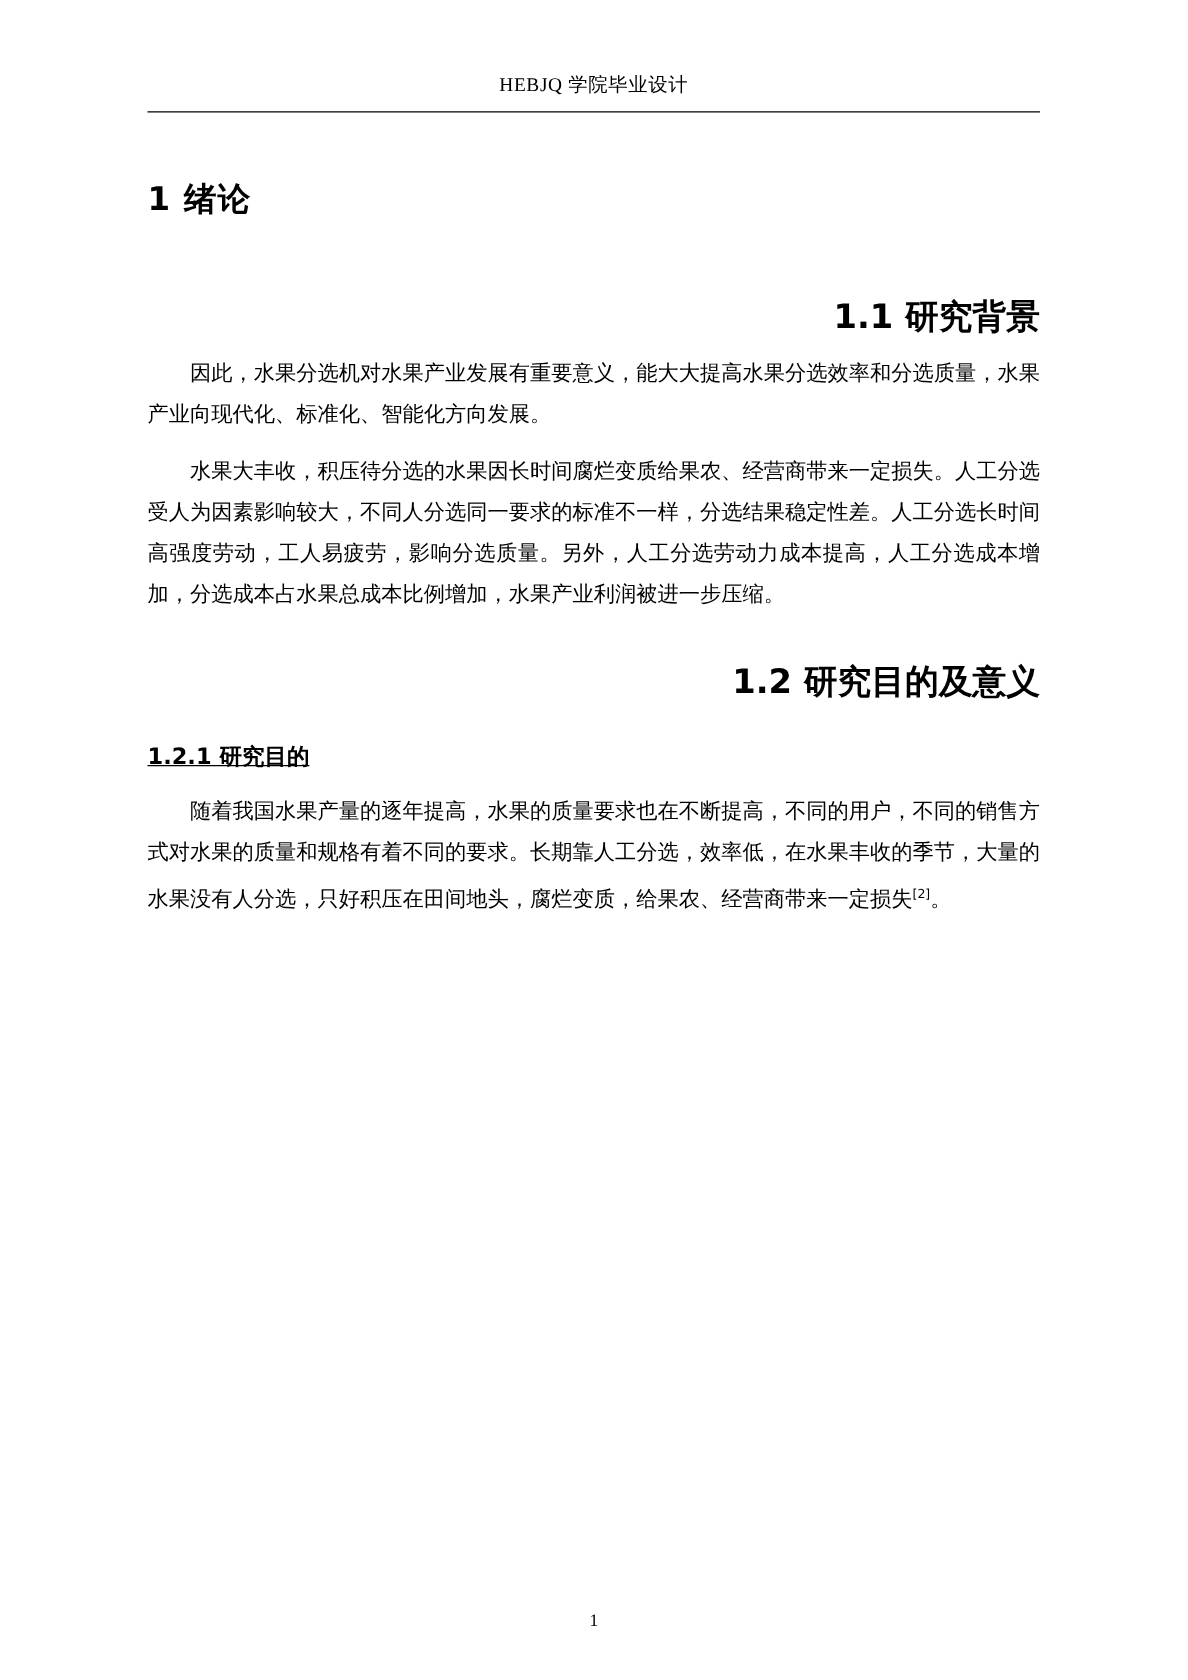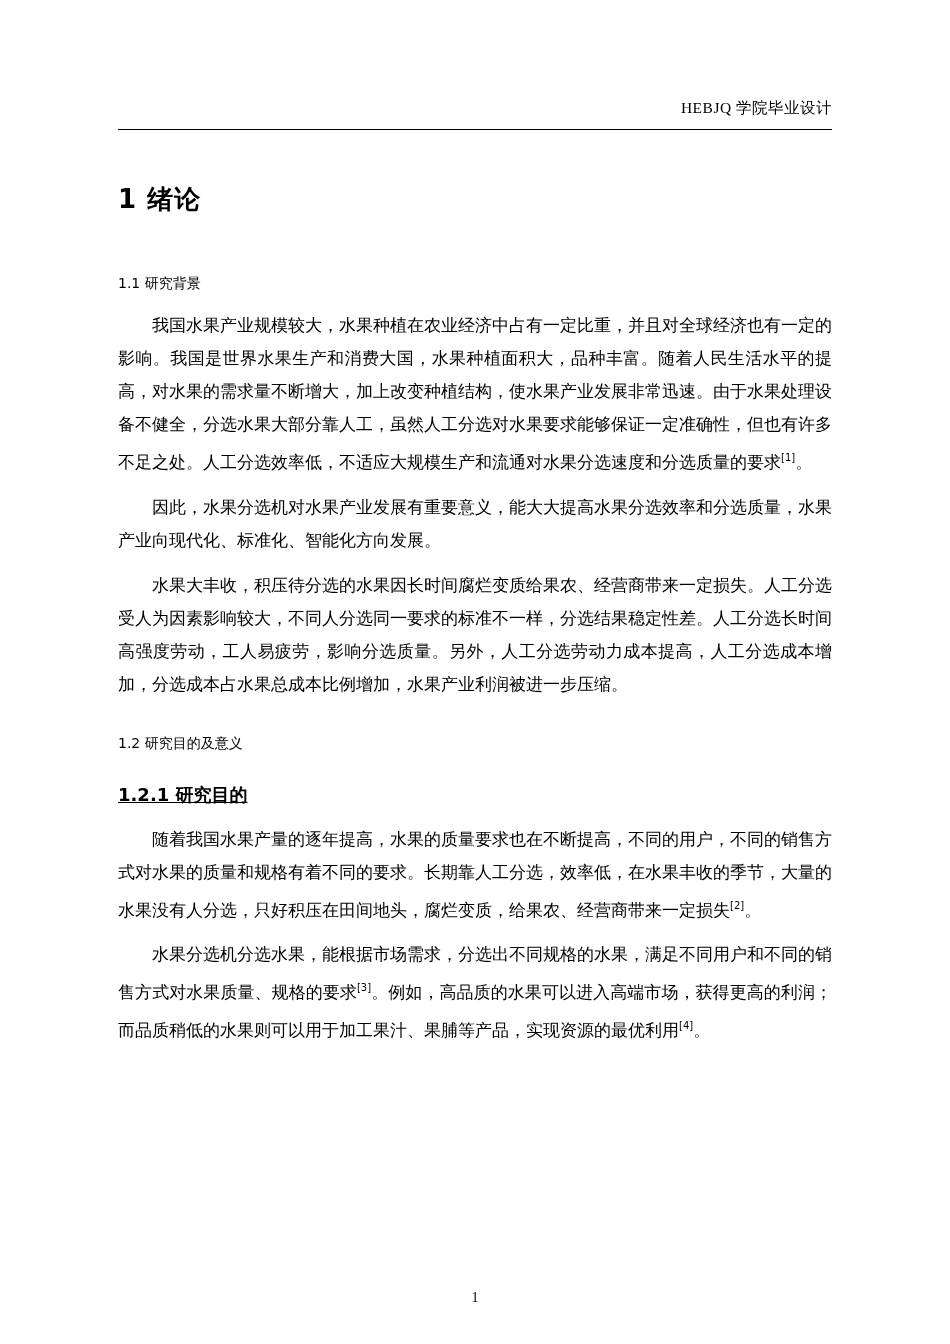--- a/index.html
+++ b/index.html
@@ -17,22 +17,22 @@
   }
   .page {
     position: absolute;
     left: 0; top: 0;
     width: 950px;
     height: 1344px;
     box-sizing: border-box;
     padding: 0 118px;
   }
   .header {
-    margin-top: 98px;
-    text-align: right;
+    margin-top: 58px;
+    text-align: center;
     font-size: 15.5px;
     font-family: "Liberation Serif", "DejaVu Serif", serif;
     letter-spacing: 0.5px;
     padding-bottom: 10px;
   }
   .header-rule {
     border: 0;
     border-top: 1.2px solid #000;
     margin: 0 0 0 0;
     width: 100%;
@@ -41,24 +41,25 @@
     margin-top: 52px;
   }
   h1.chapter {
     font-size: 26px;
     font-weight: bold;
     margin: 0 0 0 0;
     letter-spacing: 1px;
     font-family: "DejaVu Sans", "Liberation Sans", sans-serif;
   }
   h2.sec {
-    font-size: 14px;
-    font-weight: normal;
+    font-size: 27px;
+    font-weight: bold;
     margin: 58px 0 0 0;
     font-family: "DejaVu Sans", "Liberation Sans", sans-serif;
+    text-align: right;
   }
   h2.sec.tight {
     margin-top: 34px;
   }
   h3.subsec {
     font-size: 18px;
     font-weight: bold;
     margin: 30px 0 0 0;
     font-family: "DejaVu Sans", "Liberation Sans", sans-serif;
     text-decoration: underline;
@@ -98,33 +99,31 @@
     <span>HEBJQ 学院毕业设计</span>
   </div>
   <hr class="header-rule">
 
   <div class="content">
 
     <h1 class="chapter">1  绪论</h1>
 
     <h2 class="sec">1.1  研究背景</h2>
 
-    <p class="body first"><span>我国水果产业规模较大，水果种植在农业经济中占有一定比重，并且对全球经济也有一定的影响。我国是世界水果生产和消费大国，水果种植面积大，品种丰富。随着人民生活水平的提高，对水果的需求量不断增大，加上改变种植结构，使水果产业发展非常迅速。由于水果处理设备不健全，分选水果大部分靠人工，虽然人工分选对水果要求能够保证一定准确性，但也有许多不足之处。人工分选效率低，不适应大规模生产和流通对水果分选速度和分选质量的要求</span><sup>[1]</sup><span>。</span></p>
 
     <p class="body">因此，水果分选机对水果产业发展有重要意义，能大大提高水果分选效率和分选质量，水果产业向现代化、标准化、智能化方向发展。</p>
 
     <p class="body">水果大丰收，积压待分选的水果因长时间腐烂变质给果农、经营商带来一定损失。人工分选受人为因素影响较大，不同人分选同一要求的标准不一样，分选结果稳定性差。人工分选长时间高强度劳动，工人易疲劳，影响分选质量。另外，人工分选劳动力成本提高，人工分选成本增加，分选成本占水果总成本比例增加，水果产业利润被进一步压缩。</p>
 
     <h2 class="sec tight">1.2  研究目的及意义</h2>
 
     <h3 class="subsec">1.2.1  研究目的</h3>
 
     <p class="body first"><span>随着我国水果产量的逐年提高，水果的质量要求也在不断提高，不同的用户，不同的销售方式对水果的质量和规格有着不同的要求。长期靠人工分选，效率低，在水果丰收的季节，大量的水果没有人分选，只好积压在田间地头，腐烂变质，给果农、经营商带来一定损失</span><sup>[2]</sup><span>。</span></p>
 
-    <p class="body"><span>水果分选机分选水果，能根据市场需求，分选出不同规格的水果，满足不同用户和不同的销售方式对水果质量、规格的要求</span><sup>[3]</sup><span>。例如，高品质的水果可以进入高端市场，获得更高的利润；而品质稍低的水果则可以用于加工果汁、果脯等产品，实现资源的最优利用</span><sup>[4]</sup><span>。</span></p>
 
 
   </div>
 
   <div class="footer">
     <span>1</span>
   </div>
 
 </div>
 

